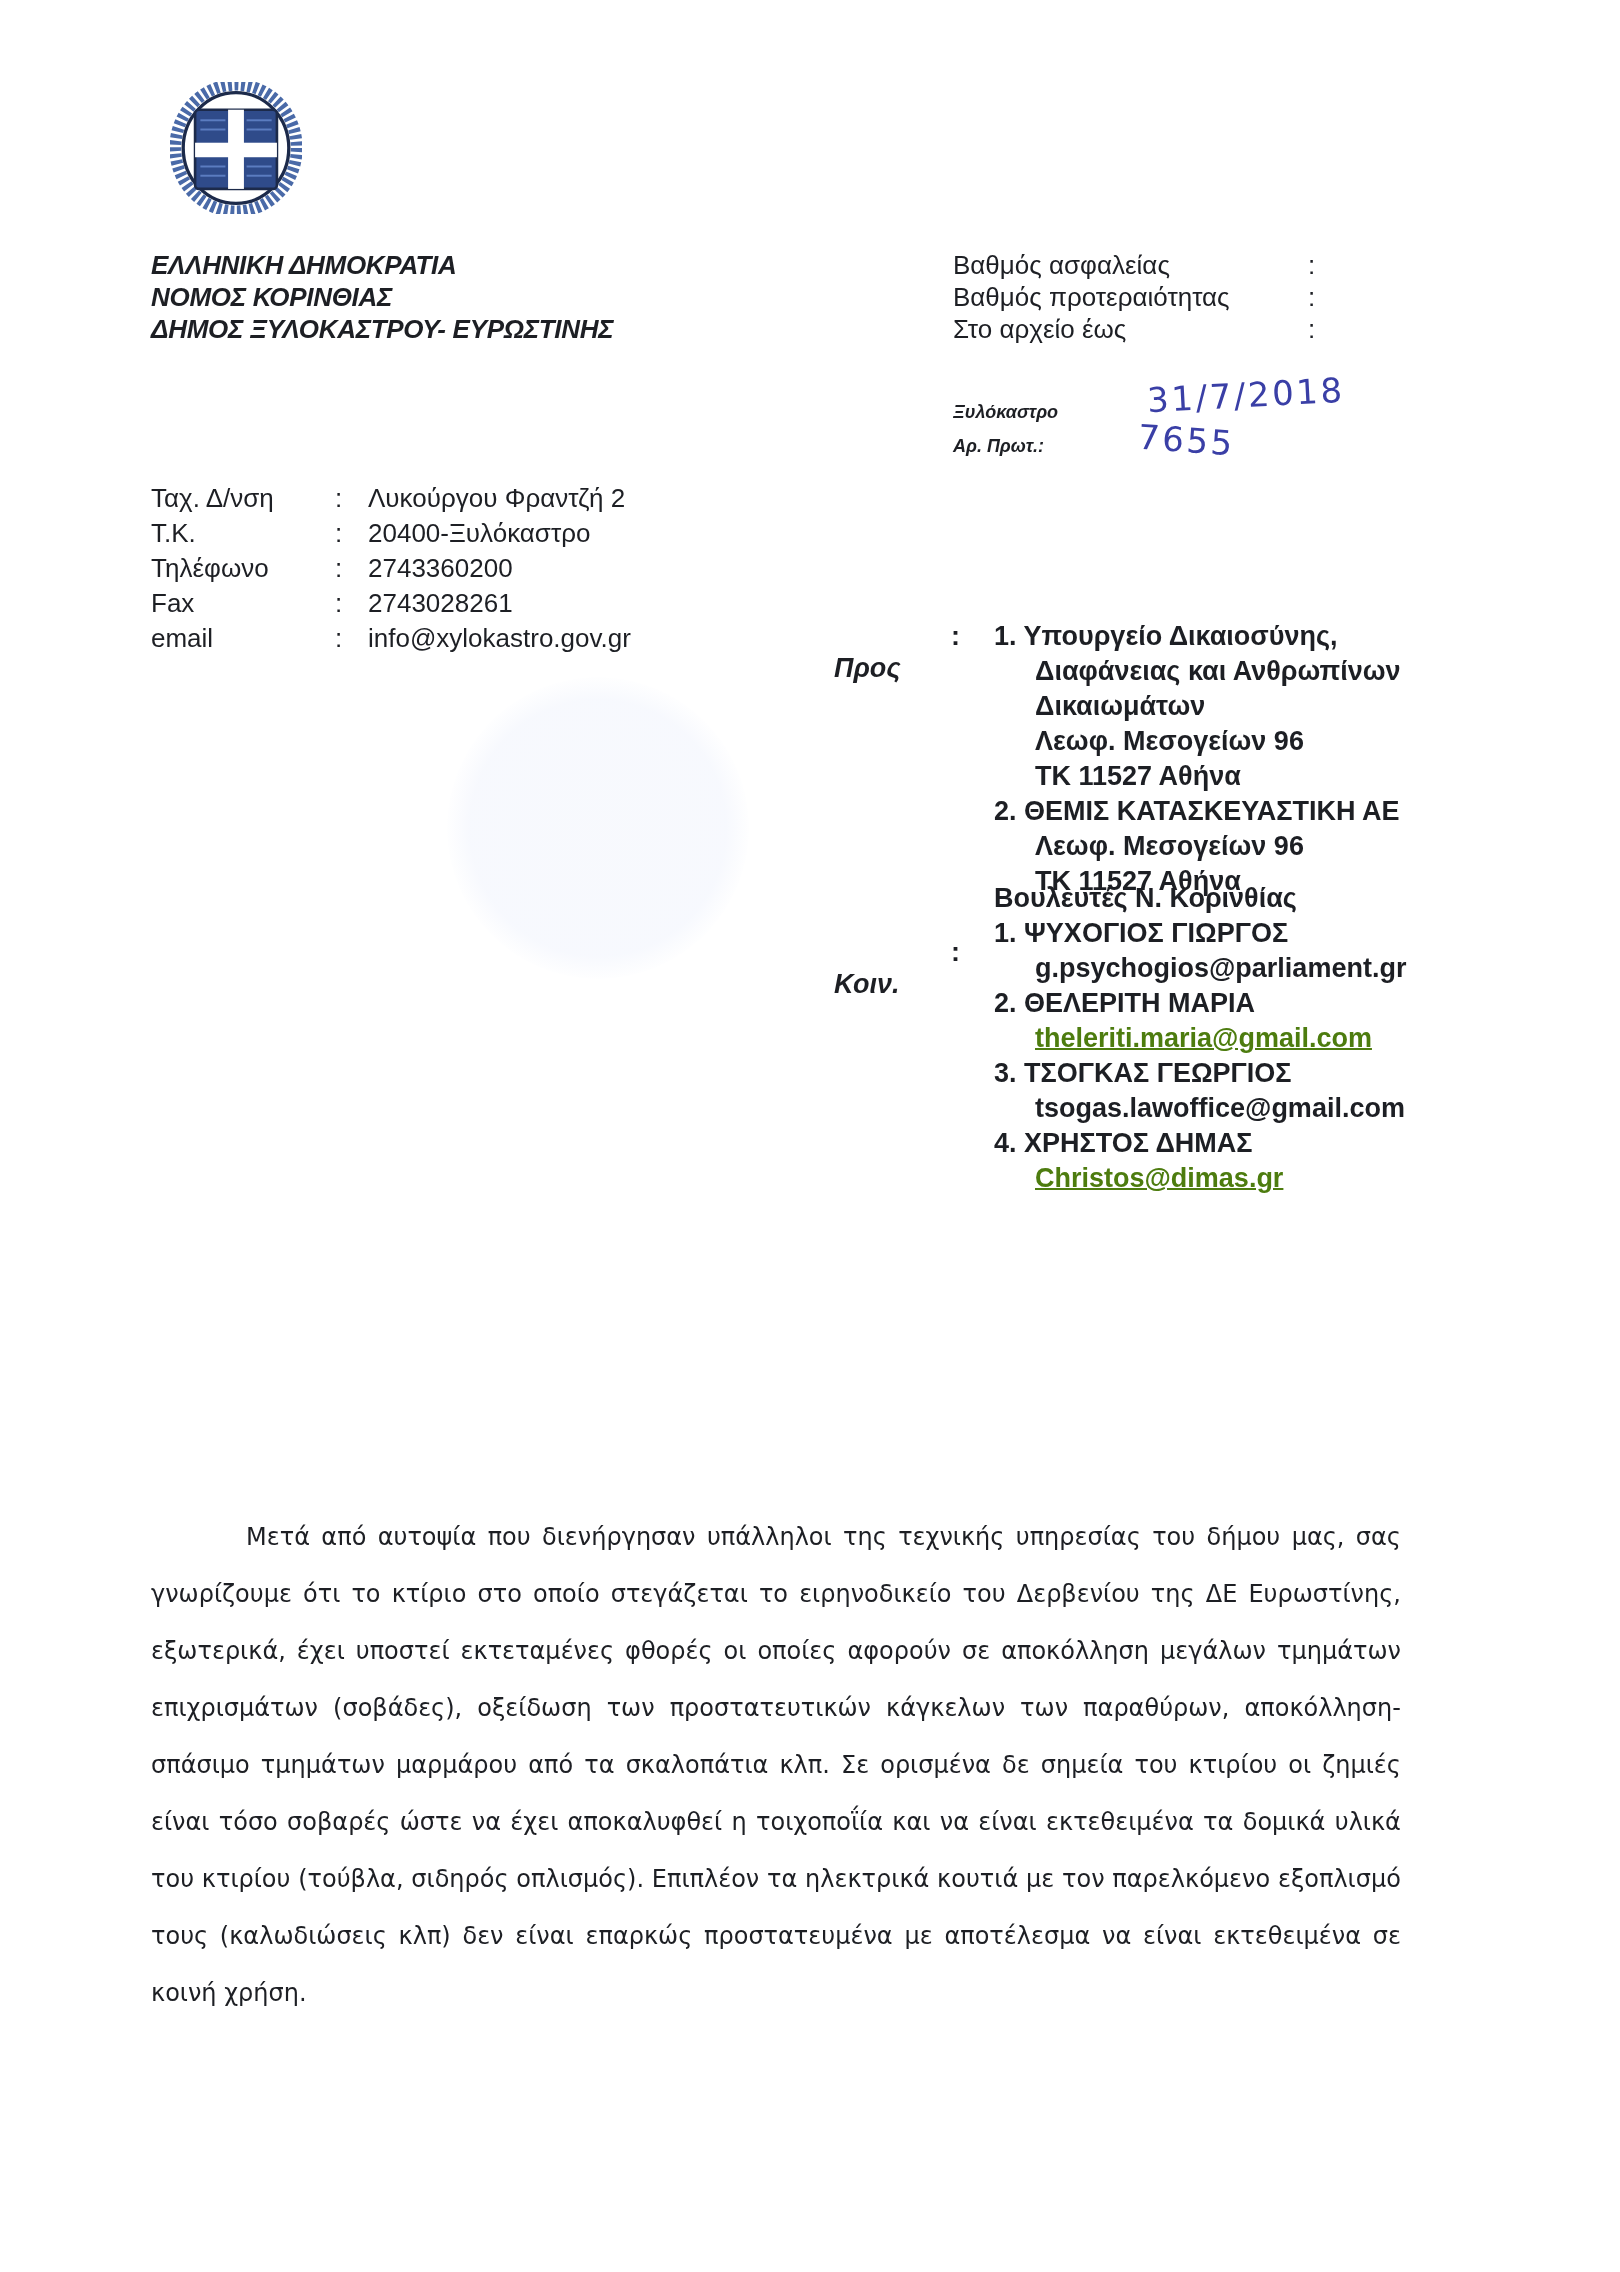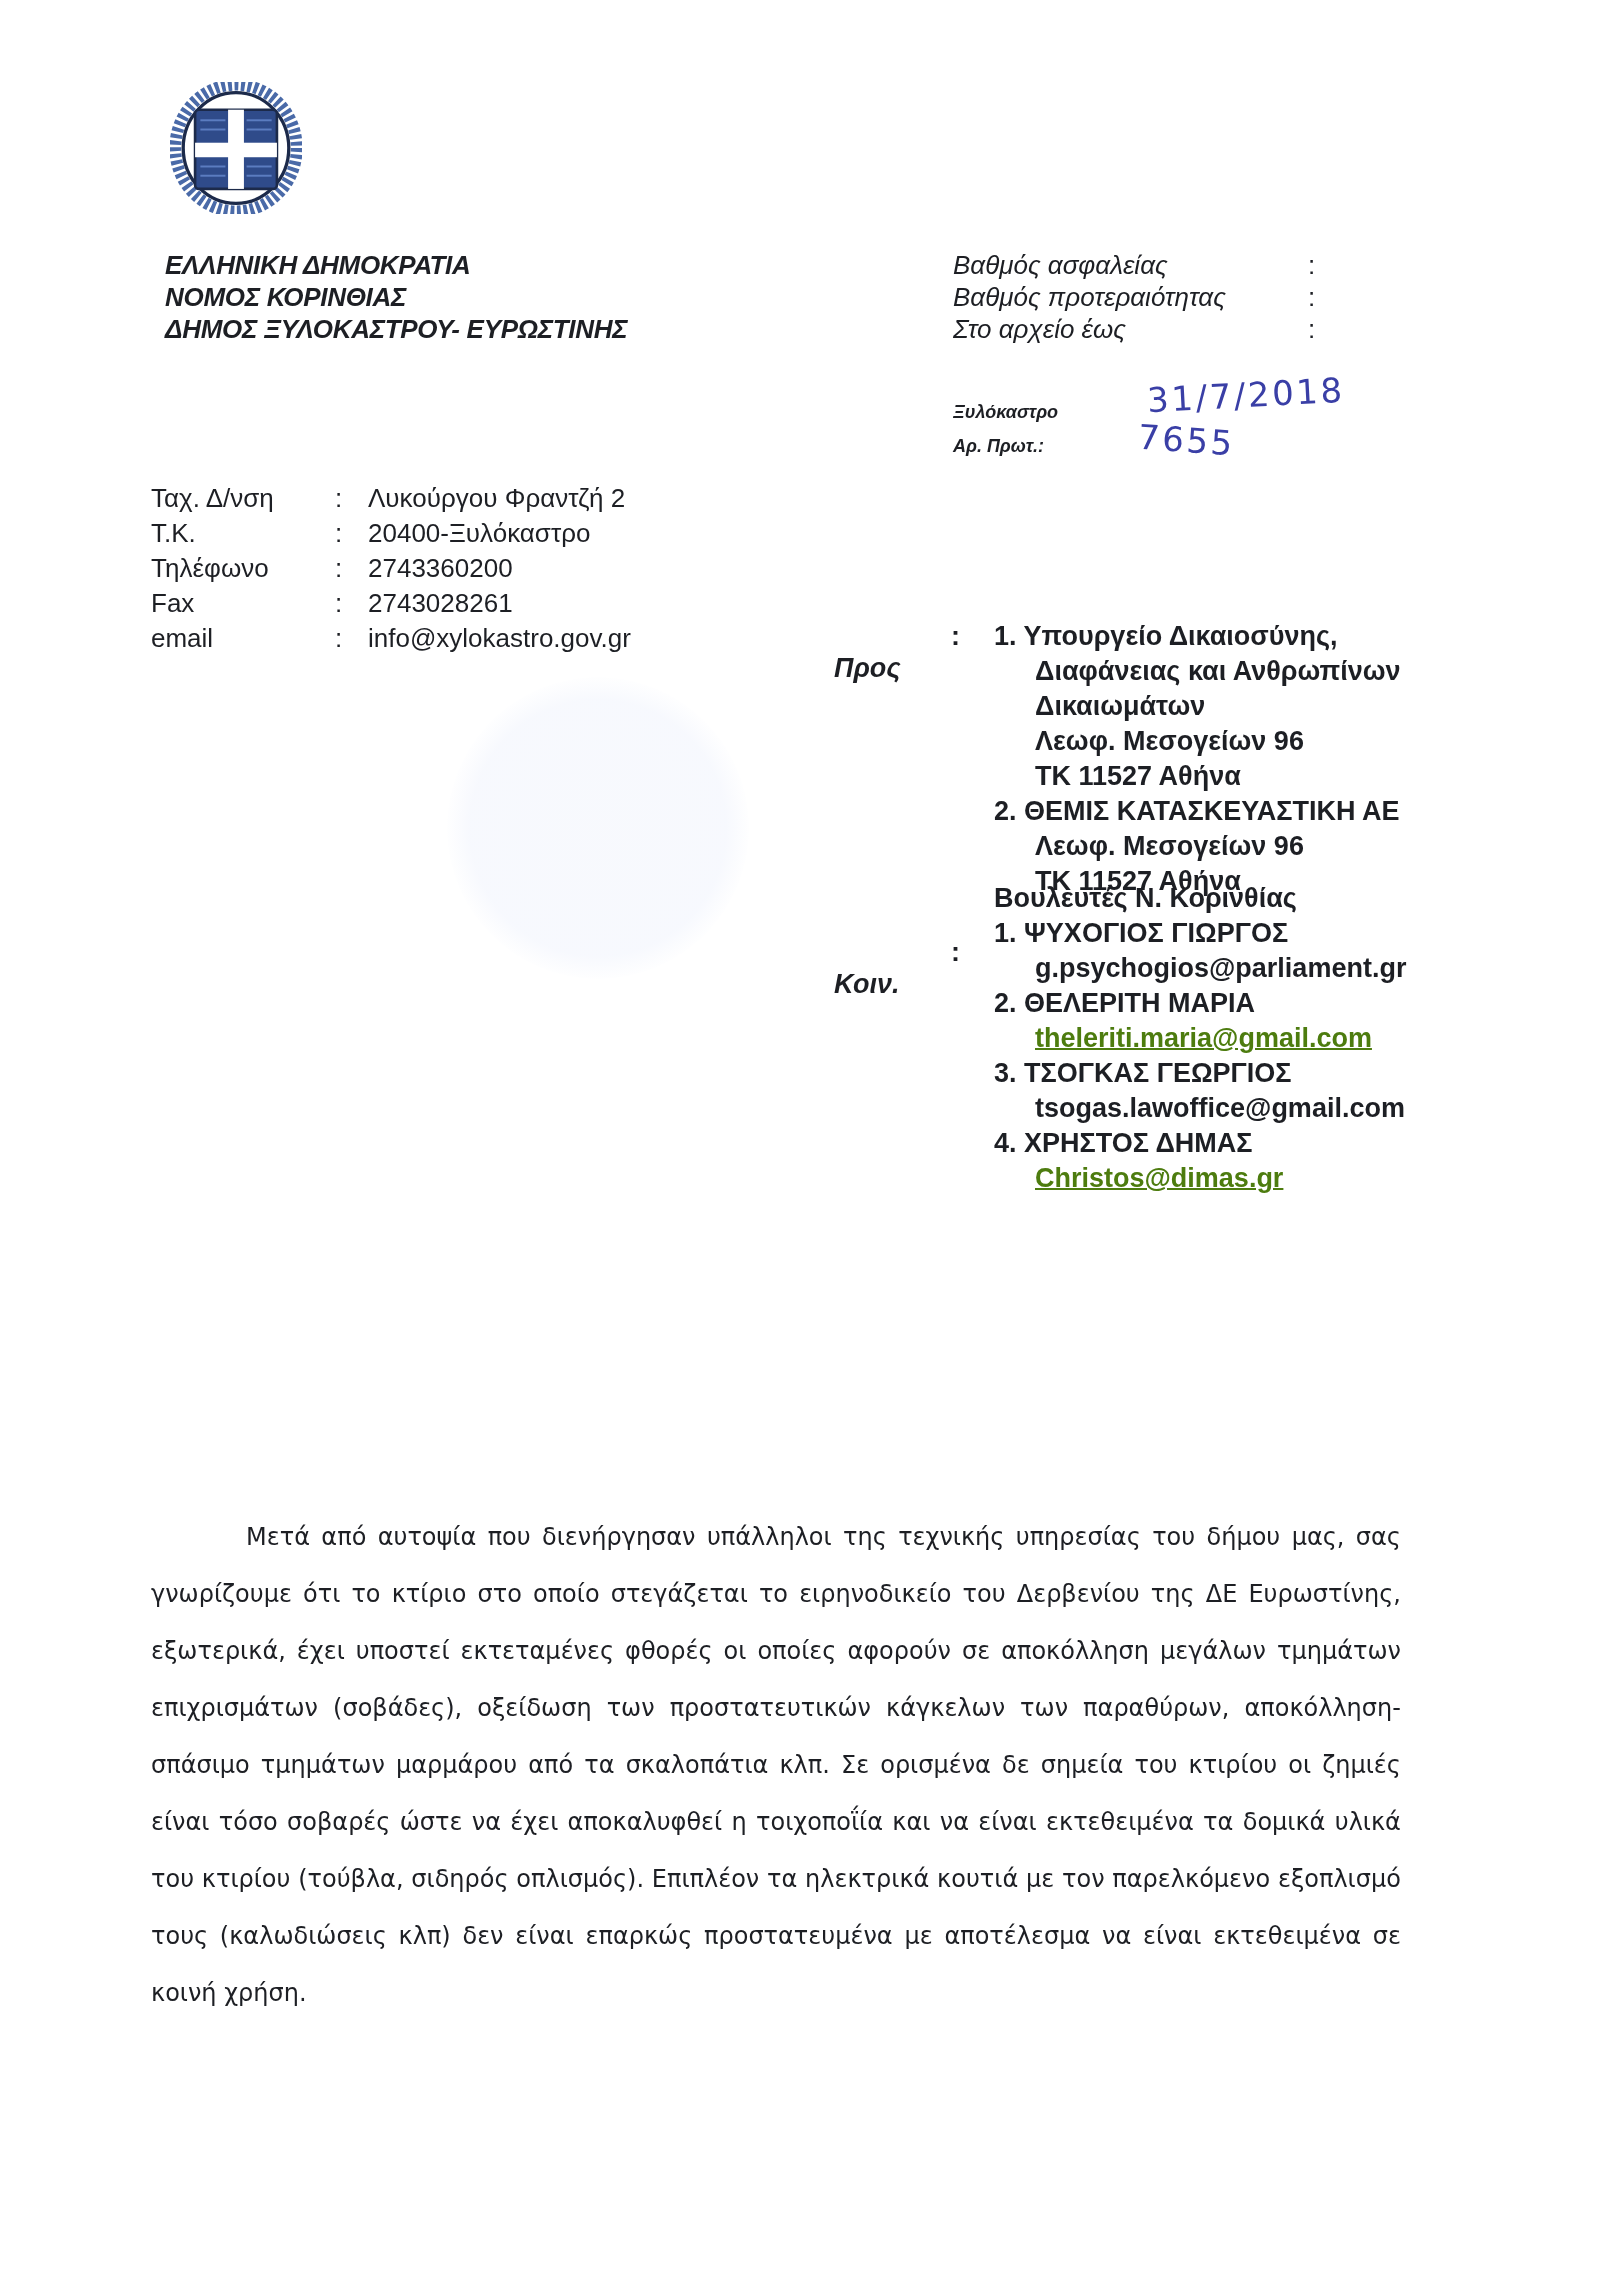--- a/index.html
+++ b/index.html
@@ -2,24 +2,24 @@
 <html style="font-size:10.5px"><head>
 <meta charset="utf-8">
 <style>
   html, body { margin: 0; padding: 0; }
   body {
     width: 1620px; height: 2273px; background: #ffffff; position: relative;
     font-family: "Liberation Sans", sans-serif; color: #1d1f24; overflow: hidden;
   }
   .abs { position: absolute; }
   .emblem { left: 170px; top: 82px; width: 132px; height: 132px; }
-  .hdr { left: 165px; top: 249px; font-size: 26px; font-weight: bold; font-style: italic; line-height: 32px; letter-spacing: -0.3px; }
+  .hdr { left: 151px; top: 249px; font-size: 26px; font-weight: bold; font-style: italic; line-height: 32px; letter-spacing: -0.3px; }
   .meta { left: 953px; top: 249px; font-size: 26px; line-height: 32px; }
   .meta .row { display: flex; }
-  .meta .lbl { width: 355px; font-style: italic; }
+  .meta .lbl { width: 355px; }
   .place { left: 953px; top: 395px; font-size: 18px; font-weight: bold; font-style: italic; line-height: 34px; }
   .hand { font-family: "DejaVu Sans", sans-serif; color: #3a3fa6; font-weight: normal; font-style: normal; font-size: 34px; letter-spacing: 2.6px; }
   .hand-date { left: 1147px; top: 375px; transform: rotate(-3deg); }
   .hand-num { left: 1138px; top: 420px; transform: rotate(4deg); }
   .contact { left: 151px; top: 481px; font-size: 26px; line-height: 35px; }
   .contact .row { display: flex; }
   .contact .k { width: 184px; }
   .contact .c { width: 33px; }
   .stamp { left: 447px; top: 677px; width: 302px; height: 302px; border-radius: 50%;
            background: radial-gradient(circle, rgba(160,180,235,0.08) 0%, rgba(190,205,245,0.12) 60%, rgba(255,255,255,0) 72%); }

